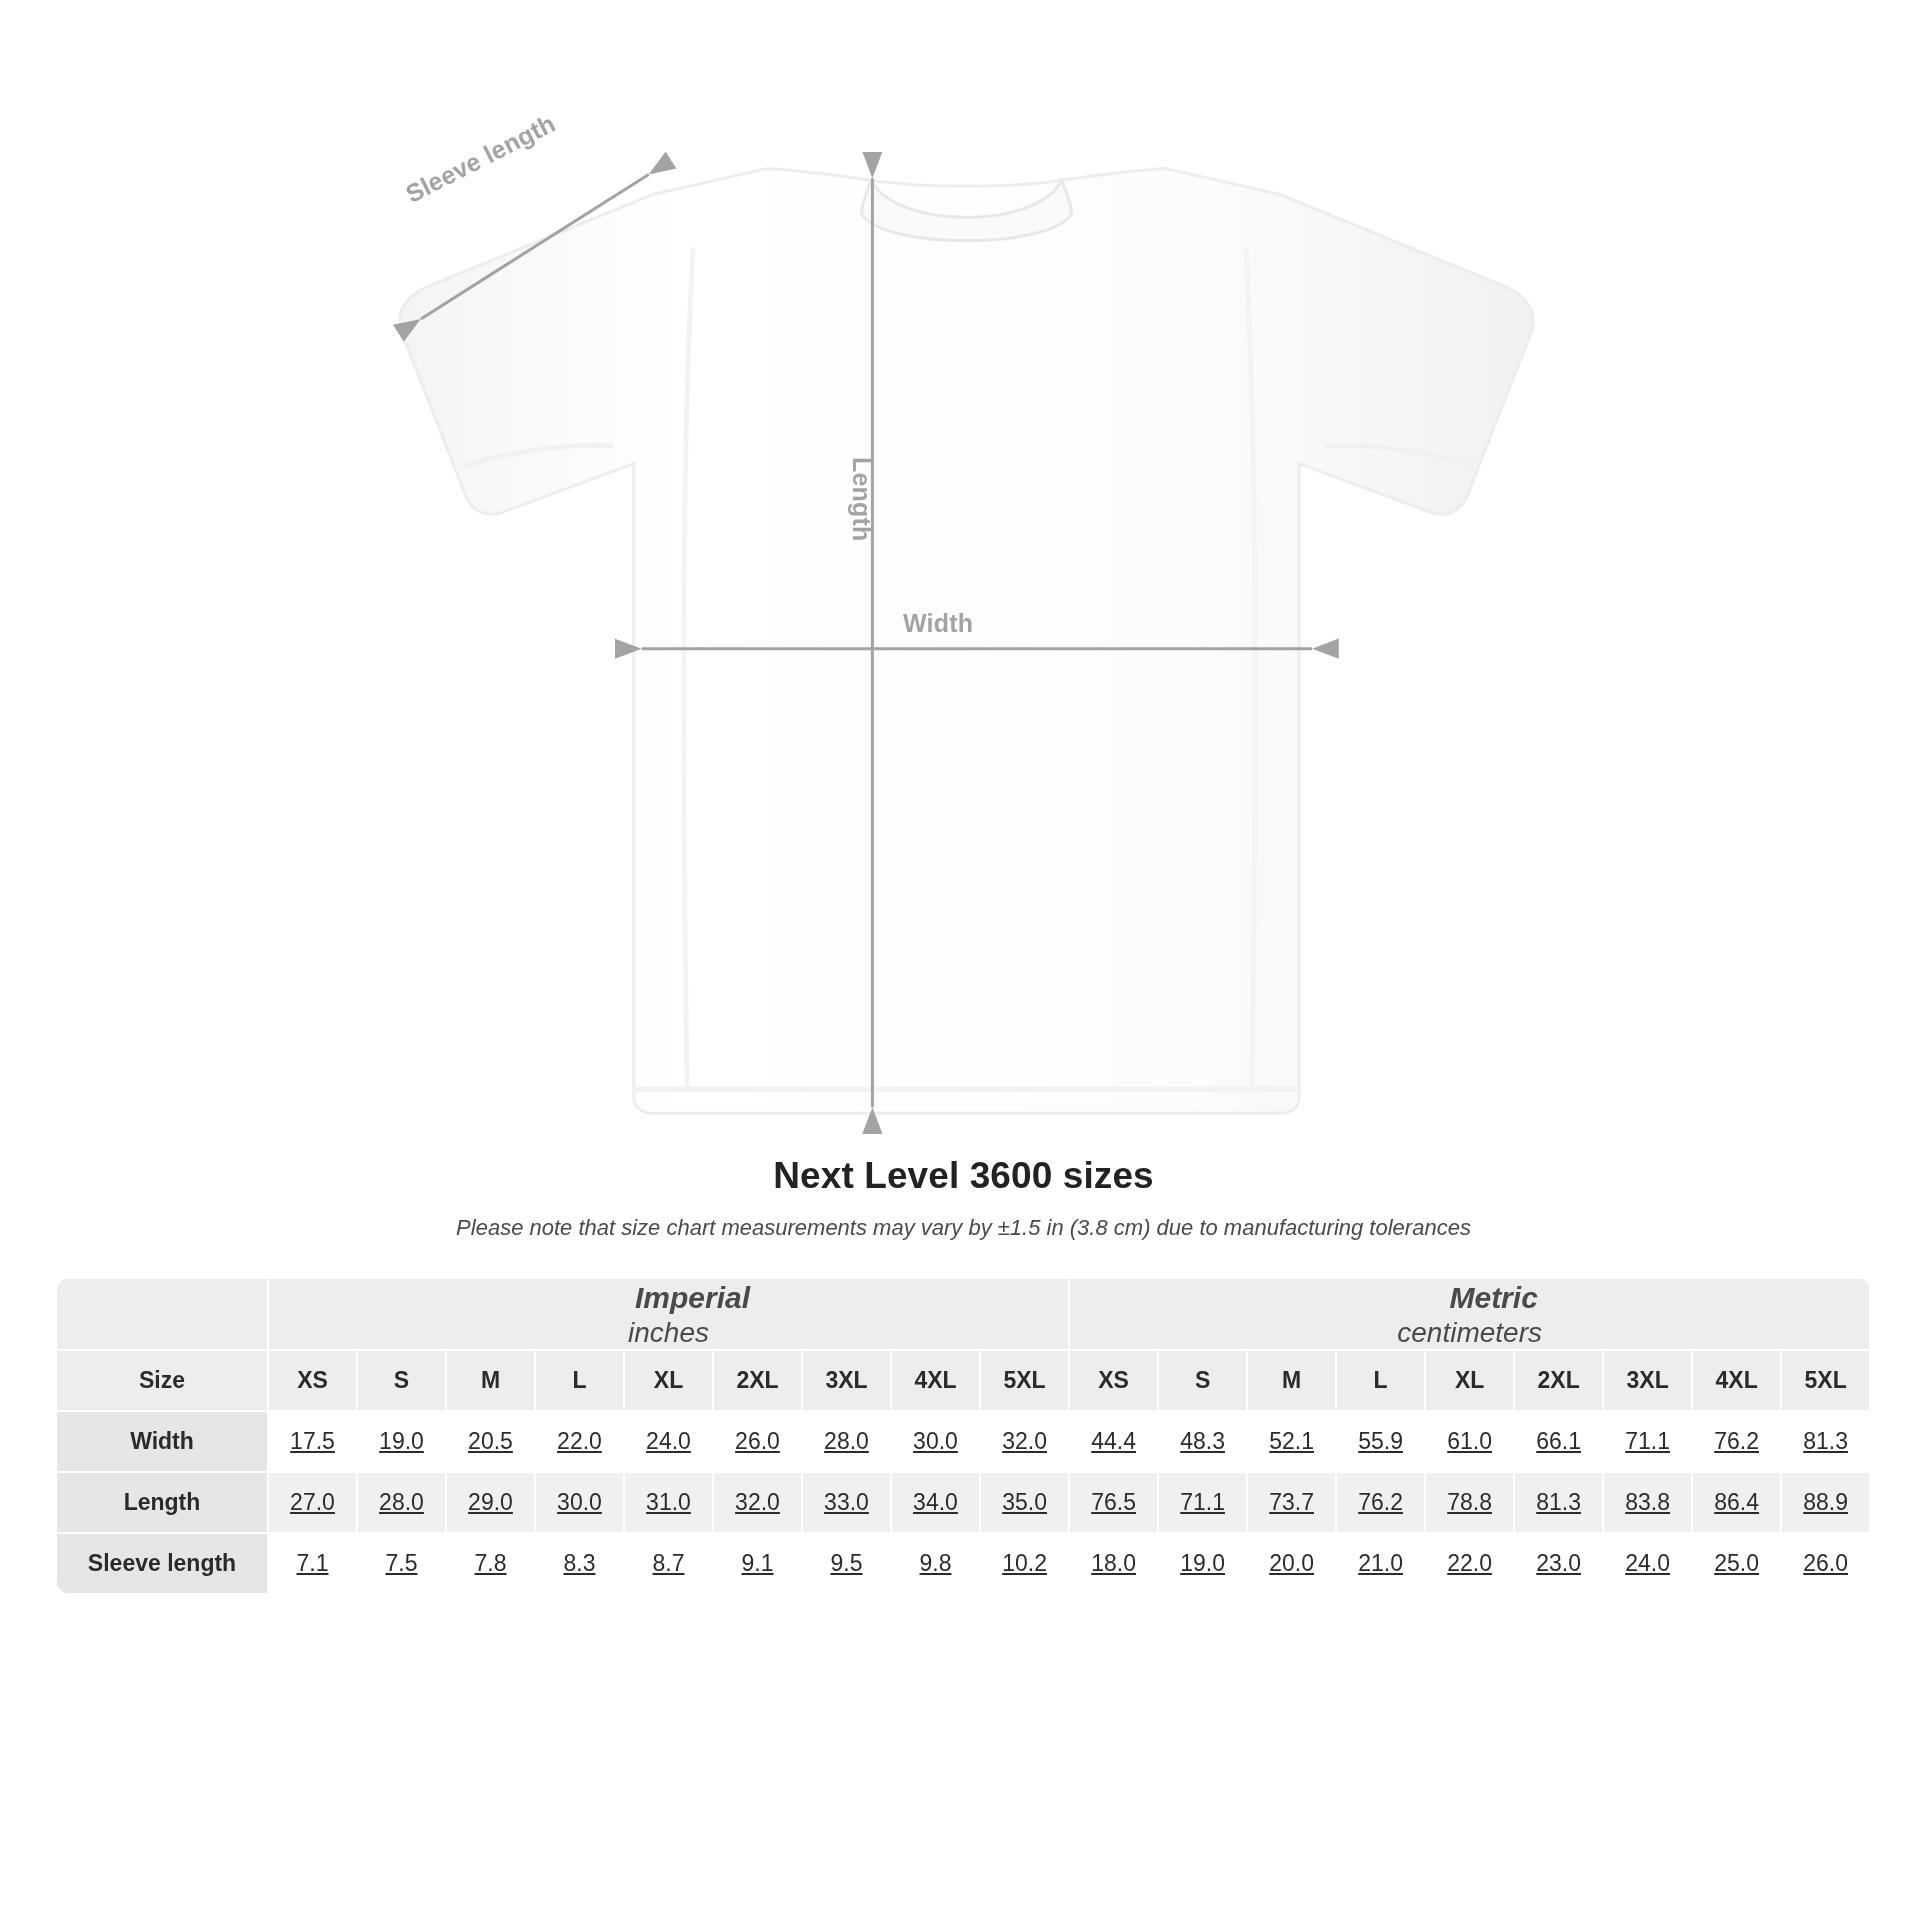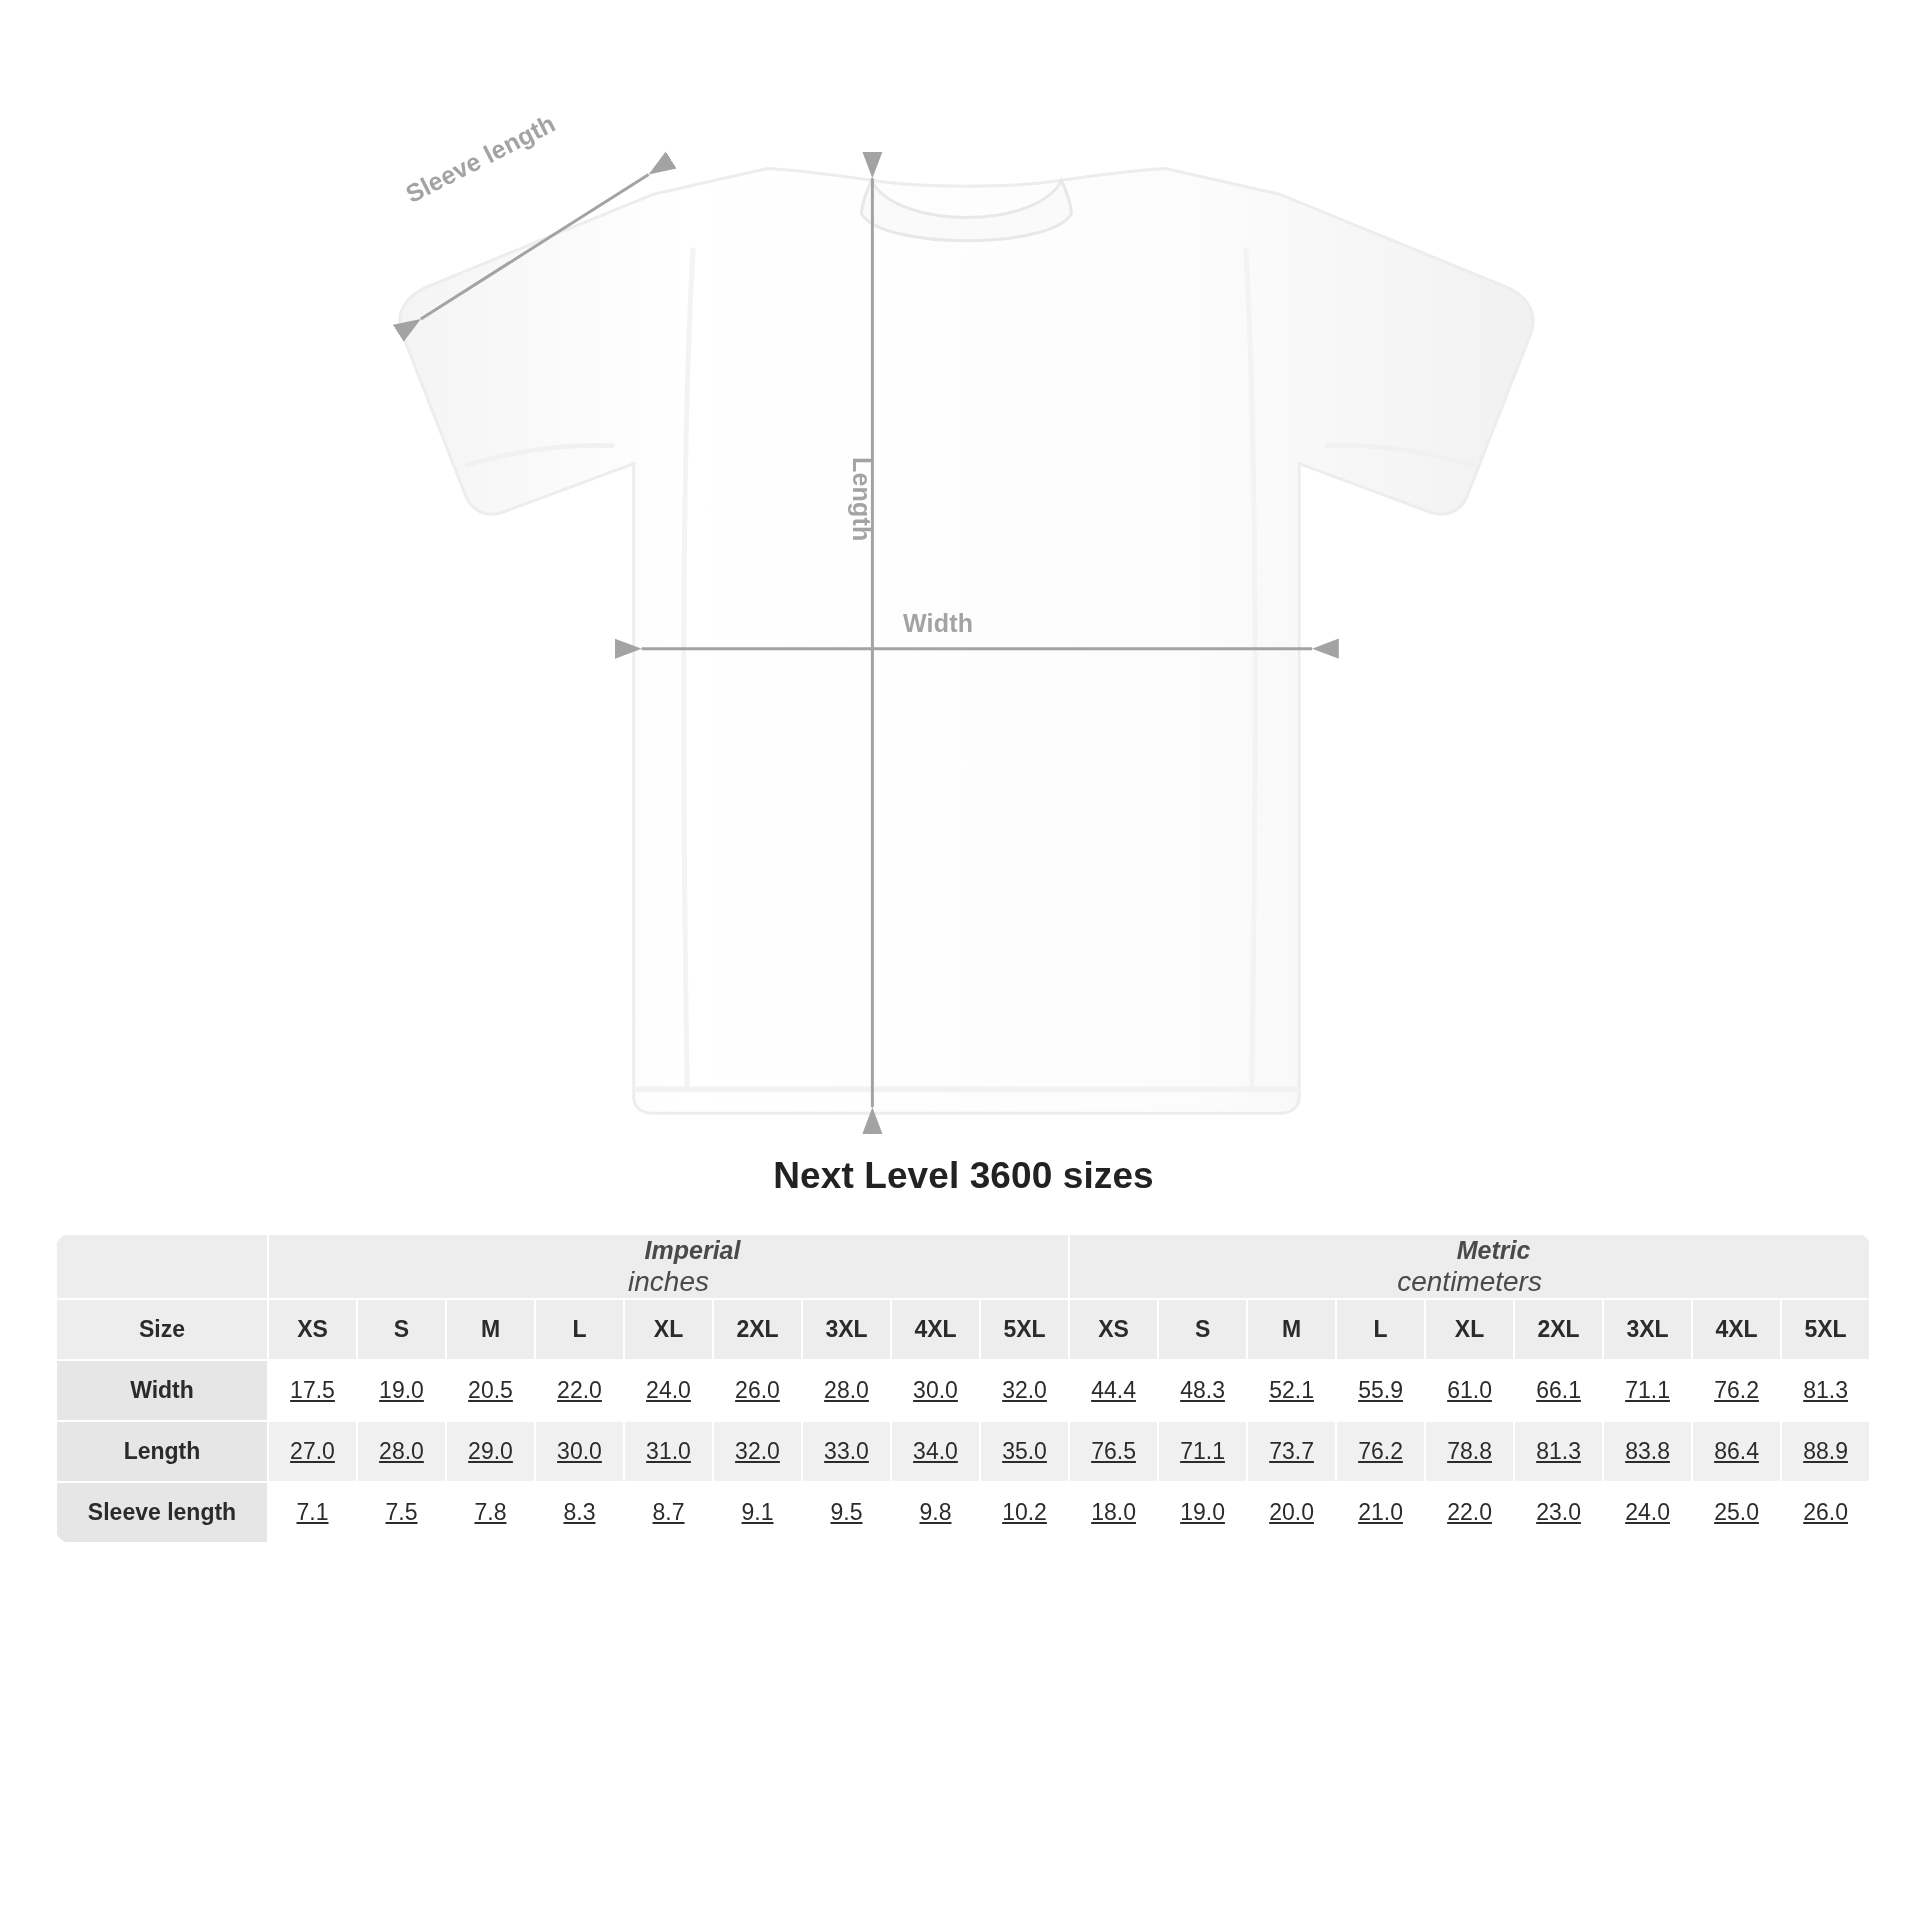--- a/index.html
+++ b/index.html
@@ -86,21 +86,21 @@
     color: #2b2b2b;
     background: #ededed;
     height: 59px;
     padding: 0;
   }
   .unit-head {
     background: #ededed;
     height: 127px;
   }
   .unit-head .unit-name {
-    font-size: 25px;
+    font-size: 30px;
     font-weight: bold;
     font-style: italic;
     color: #4a4a4a;
     display: block;
     line-height: 1.25;
     margin-left: 48px;
   }
   .unit-head .unit-sub {
     font-size: 28px;
     font-style: italic;
@@ -195,20 +195,21 @@
     </g>
   </svg>
 
   <div class="dim-label" id="label-sleeve">Sleeve length</div>
   <div class="dim-label" id="label-length">Length</div>
   <div class="dim-label" id="label-width">Width</div>
 </div>
 
 <div id="title-block">
   <h1 id="chart-title">Next Level 3600 sizes</h1>
+  <p id="chart-note">Please note that size chart measurements may vary by ±1.5 in (3.8 cm) due to manufacturing tolerances</p>
 </div>
 
 <div id="table-wrap">
   <table class="size-table">
     <colgroup>
       <col style="width:212px">
       <col span="18" style="width:89px">
     </colgroup>
     <tbody id="table-body">
         <tr>

